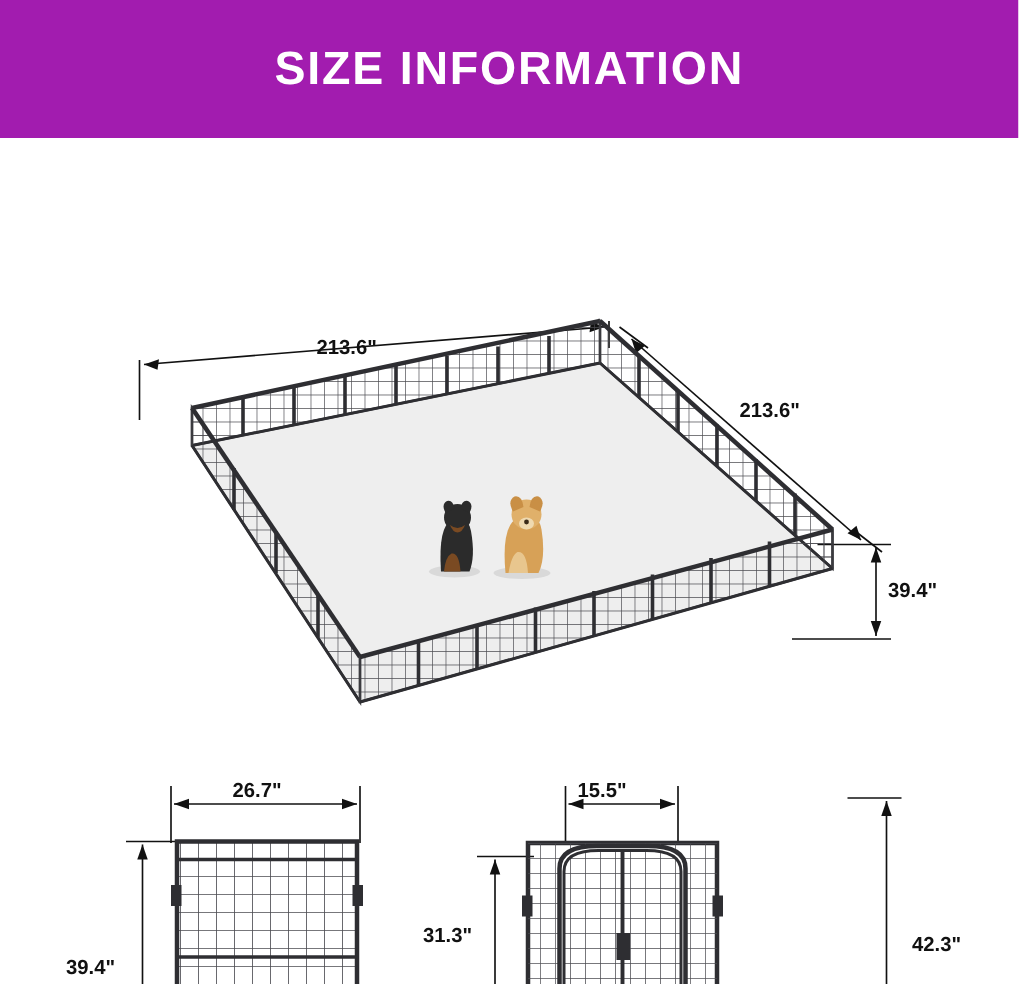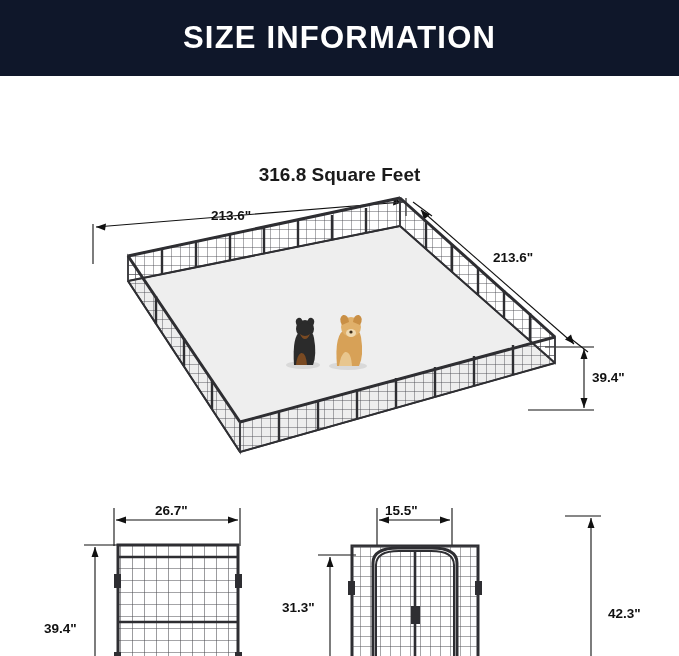--- a/index.html
+++ b/index.html
@@ -5,22 +5,22 @@
   html,body{margin:0;padding:0;}
   body{
     width:679px;height:656px;
     background:#ffffff;
     font-family:"Liberation Sans", sans-serif;
     color:#1a1a1a;
     overflow:hidden;
     position:relative;
   }
   .header{
-    height:76px;
-    background:#0f172a;
+    height:92px;
+    background:#a21caf;
     display:flex;align-items:center;justify-content:center;
   }
   .header-title{
     color:#ffffff;
     font-size:31px;
     font-weight:bold;
     letter-spacing:1.2px;
   }
   .stage{
     position:relative;
@@ -46,21 +46,20 @@
 </style>
 </head>
 <body>
 
 <div class="header">
   <div class="header-title">SIZE INFORMATION</div>
 </div>
 
 <div class="stage">
 
-  <div class="area-label">316.8 Square Feet</div>
 
   <svg width="679" height="580" viewBox="0 0 679 580">
     <defs>
       <pattern id="mesh" width="9" height="9" patternUnits="userSpaceOnUse">
         <path d="M9 0 L0 0 0 9" fill="none" stroke="#4a4a50" stroke-width="0.9"></path>
       </pattern>
       <pattern id="meshFine" width="12" height="12" patternUnits="userSpaceOnUse">
         <path d="M12 0 L0 0 0 12" fill="none" stroke="#4a4a50" stroke-width="1.1"></path>
       </pattern>
       <pattern id="meshDoor" width="10" height="10" patternUnits="userSpaceOnUse">

